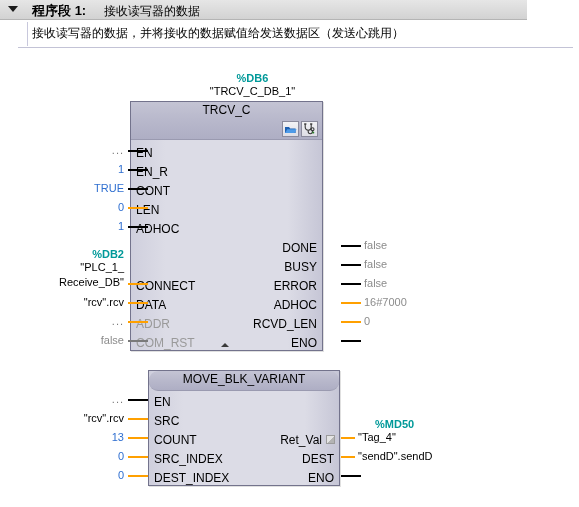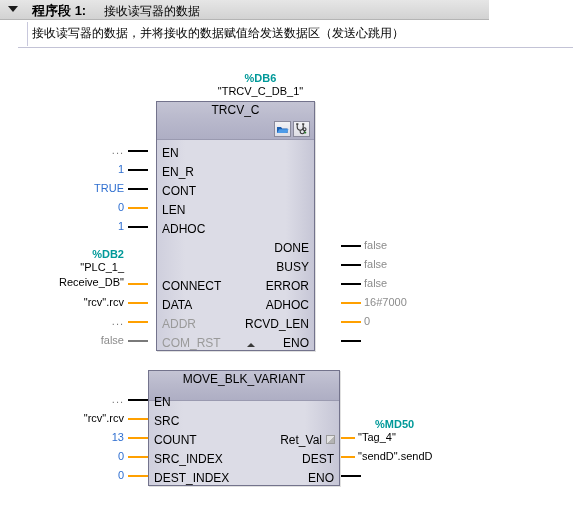--- a/index.html
+++ b/index.html
@@ -14,21 +14,21 @@
     font-size: 11px;
     color: #000000;
     overflow: hidden;
     position: relative;
   }
 
   
   .network-header {
     position: absolute;
     left: 0; top: 0;
-    width: 489px; height: 20px;
+    width: 527px; height: 20px;
     background: linear-gradient(to bottom, #e6e6e6 0%, #dcdcdc 50%, #d2d2d2 100%);
     border-bottom: 1px solid #b4b4b4;
     box-sizing: border-box;
   }
   .collapse-arrow {
     position: absolute;
     left: 8px; top: 6px;
     width: 0; height: 0;
     border-left: 5px solid transparent;
     border-right: 5px solid transparent;
@@ -235,26 +235,26 @@
 </div>
 
 <div class="comment-row">
   <div class="comment-bar"></div>
   <div class="comment-text">接收读写器的数据，并将接收的数据赋值给发送数据区（发送心跳用）</div>
 </div>
 <div class="comment-underline"></div>
 
 <div class="canvas">
 
-  <div class="db-header" style="left:164px; top:23px; width:193px;">
+  <div class="db-header" style="left:156px; top:23px; width:193px;">
     <div class="db-addr">%DB6</div>
     <div class="db-name">"TRCV_C_DB_1"</div>
   </div>
 
-  <div class="fb" style="left:156px; top:52px; width:159px; height:250px;">
+  <div class="fb" style="left:130px; top:52px; width:193px; height:250px;">
     <div class="fb-titlebar" style="height:38px;">
       <div class="fb-title">TRCV_C</div>
     </div>
     <div class="fb-icons" style="right:4px; top:19px;">
       <div class="icon-btn">
         <svg width="13" height="11" viewBox="0 0 13 11">
           <path d="M1 9 L1 3 L5 3 L6.2 4.4 L11.6 4.4 L11.6 9 Z" fill="#1d5fb0"></path>
           <path d="M1 9 L3.2 5.2 L12.6 5.2 L10.6 9 Z" fill="#4e9be8"></path>
         </svg>
       </div>
@@ -321,21 +321,21 @@
   <div class="wire orange" style="left:341px; top:272px; width:20px;"></div>
   <div class="wire" style="left:341px; top:291px; width:20px;"></div>
 
   <div class="op-right gray" style="left:364px; top:190px;">false</div>
   <div class="op-right gray" style="left:364px; top:209px;">false</div>
   <div class="op-right gray" style="left:364px; top:228px;">false</div>
   <div class="op-right gray" style="left:364px; top:247px;">16#7000</div>
   <div class="op-right gray" style="left:364px; top:266px;">0</div>
 
   <div class="fb" style="left:148px; top:321px; width:192px; height:116px;">
-    <div class="fb-titlebar" style="height:30px;">
+    <div class="fb-titlebar" style="height:20px;border-radius:9px;">
       <div class="fb-title">MOVE_BLK_VARIANT</div>
     </div>
 
     <div class="pin-in" style="top:25px;">EN</div>
     <div class="pin-in" style="top:44px;">SRC</div>
     <div class="pin-in" style="top:63px;">COUNT</div>
     <div class="pin-in" style="top:82px;">SRC_INDEX</div>
     <div class="pin-in" style="top:101px;">DEST_INDEX</div>
 
     <div class="pin-out" style="top:63px; right:17px;">Ret_Val</div>

